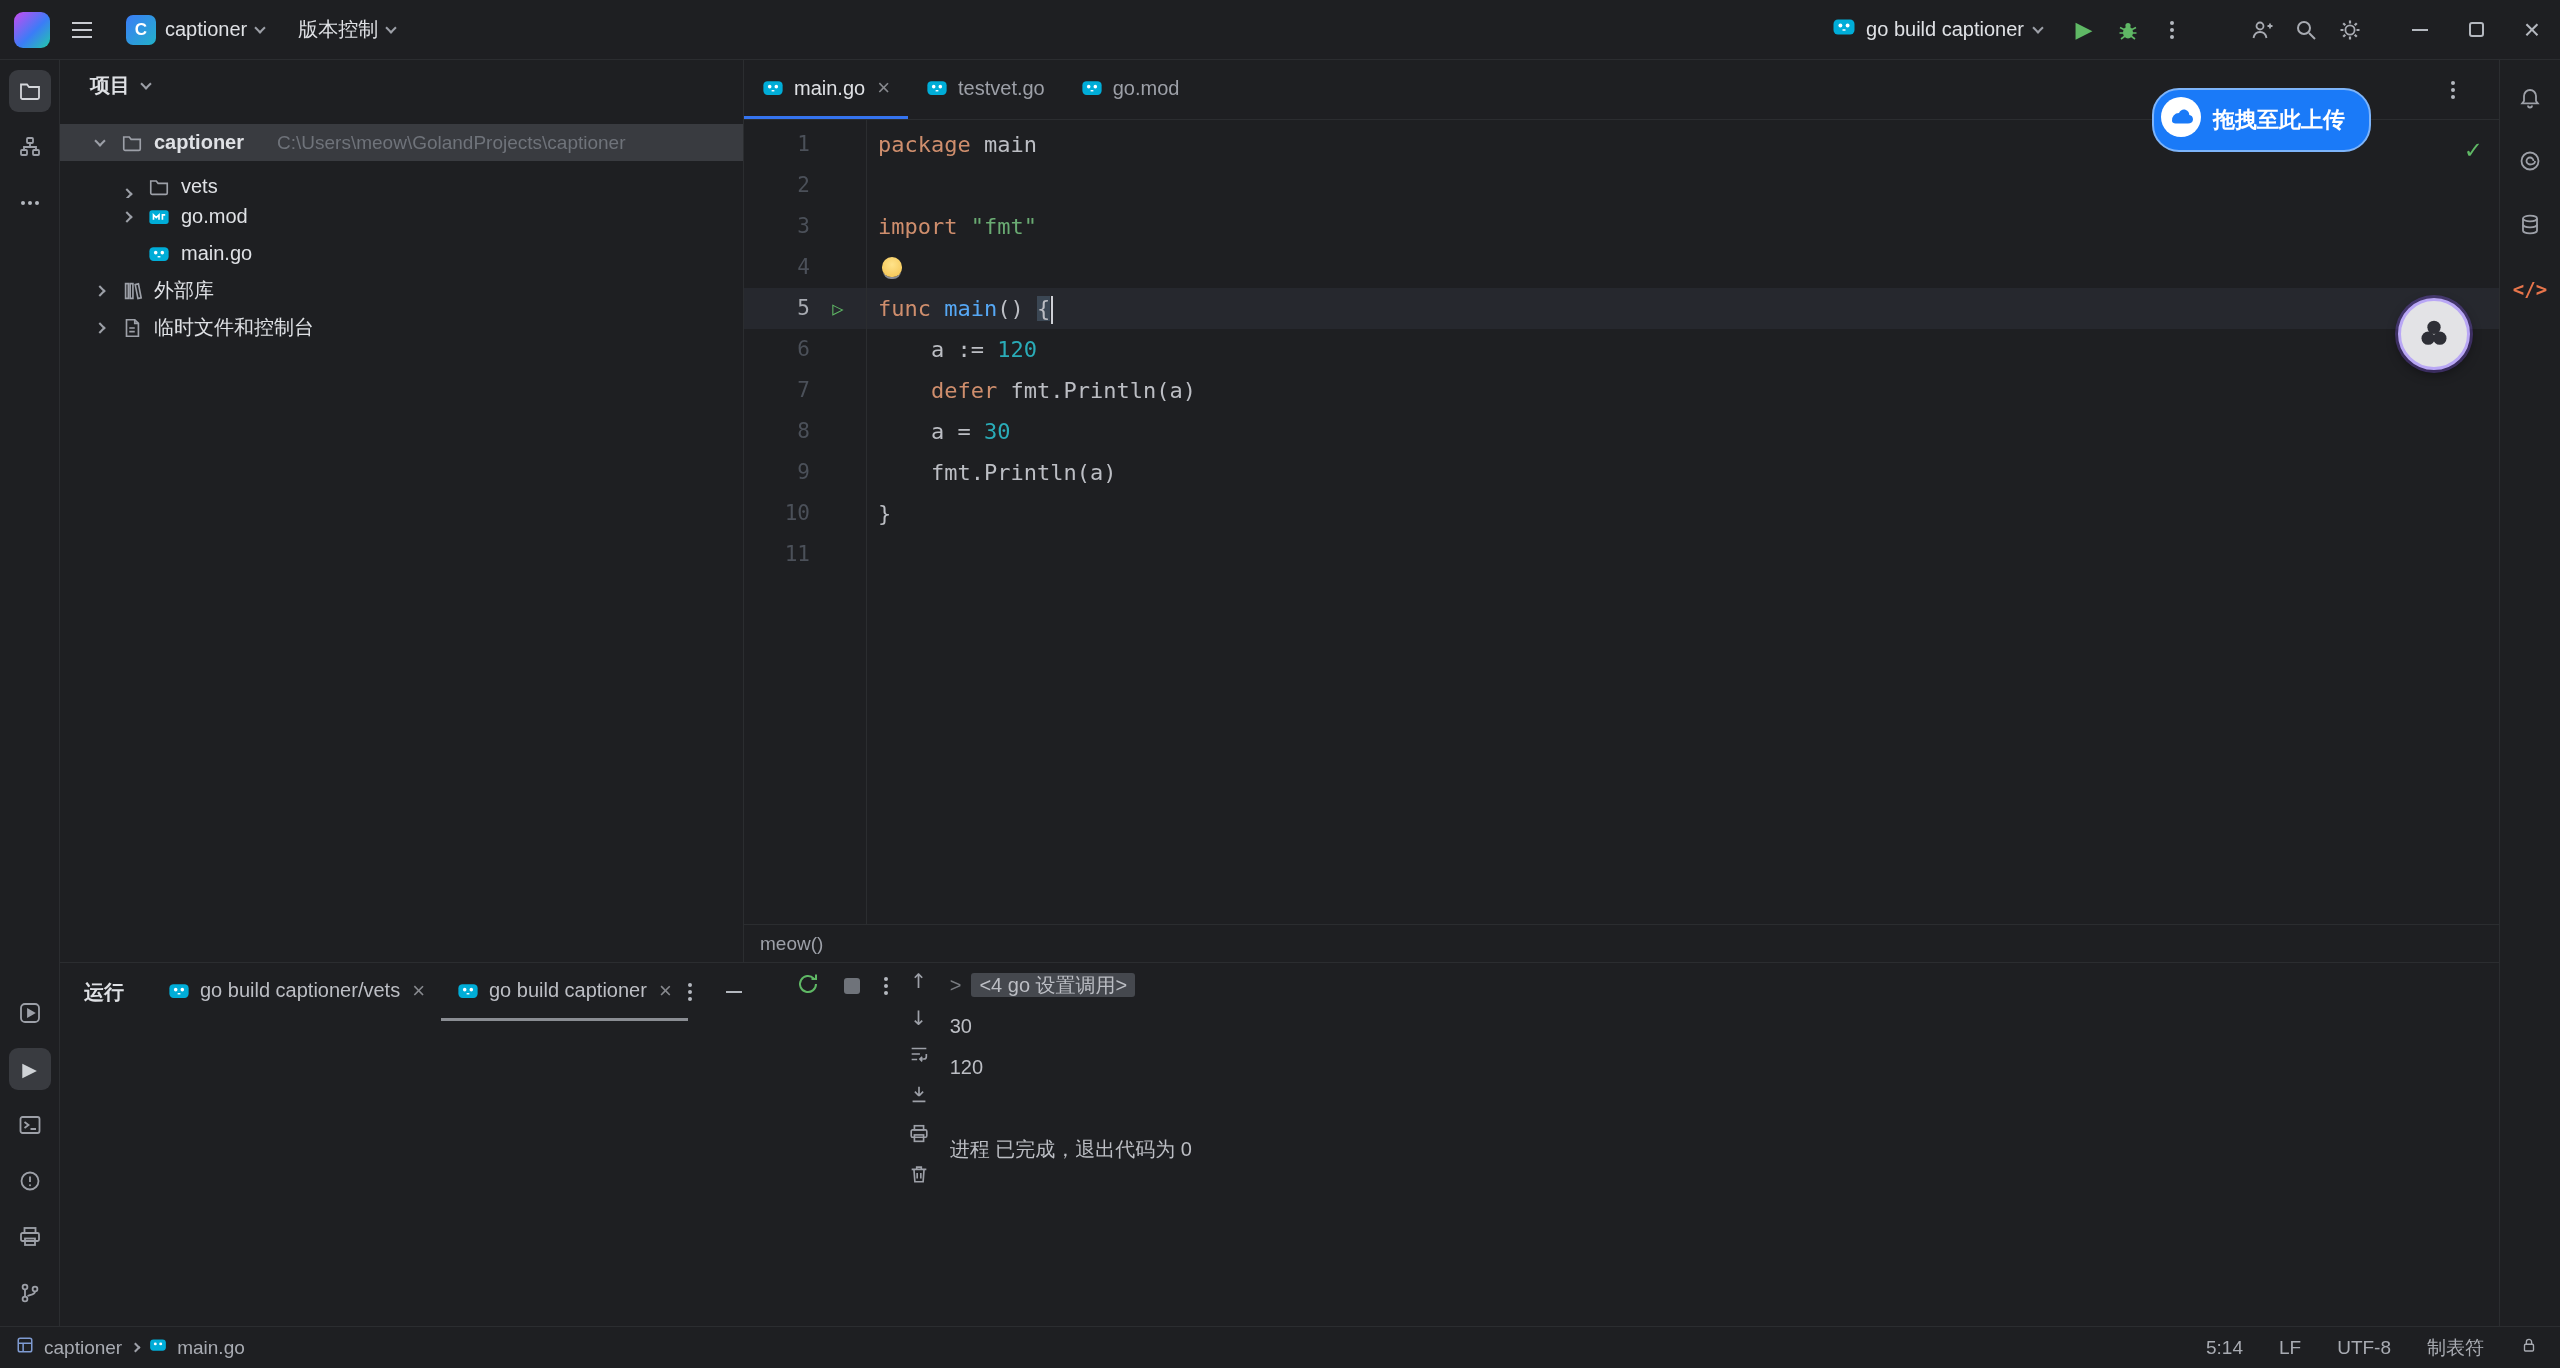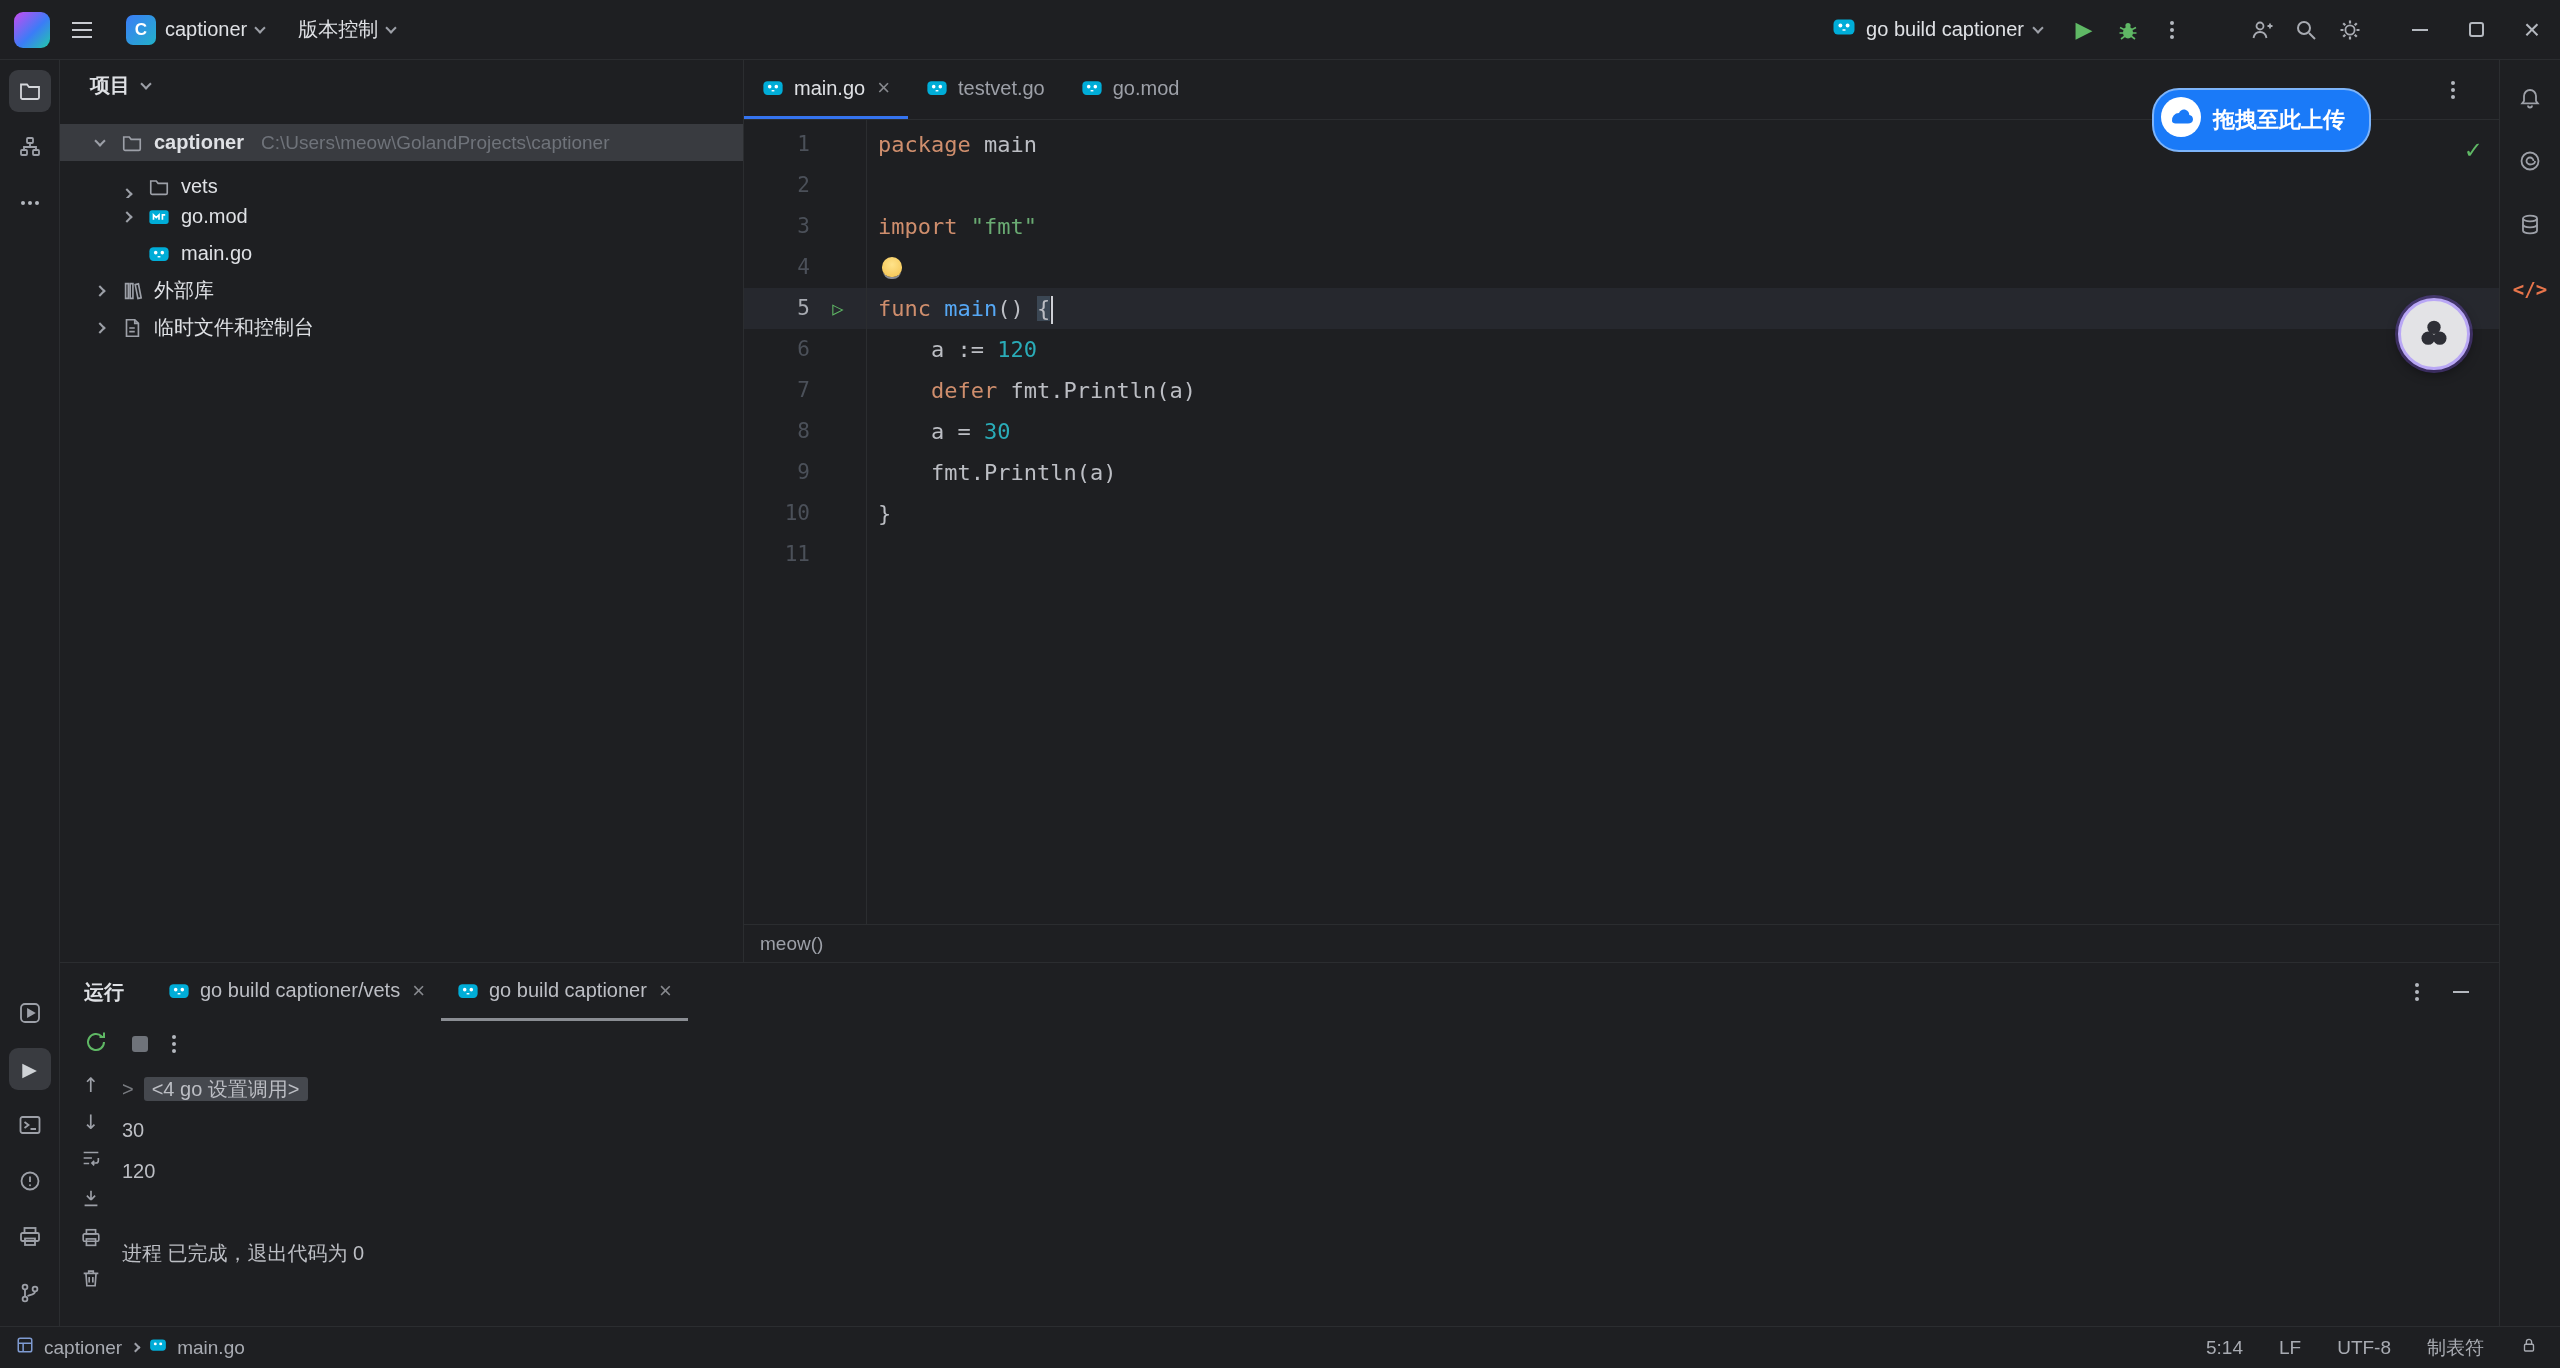--- a/index.html
+++ b/index.html
@@ -43,21 +43,21 @@
 
   
   .project-panel { width:684px; border-right:1px solid #2b2d30; display:flex; flex-direction:column; flex:0 0 auto; }
   .pp-header { height:50px; display:flex; align-items:center; gap:12px; padding-left:30px; font-weight:600; }
   .tree { padding-top:14px; }
   .tree-row { height:37px; display:flex; align-items:center; gap:9px; white-space:nowrap; overflow:hidden; }
   .tree-row.selected { background:#393b40; }
   .tree-chev { width:20px; display:flex; justify-content:center; }
   .tree-ico { width:26px; display:flex; justify-content:center; align-items:center; }
   .tree-label.bold { font-weight:bold; }
-  .tree-hint { color:#6f737a; font-size:19px; margin-left:8px; }
+  .tree-hint { color:#6f737a; font-size:19px; margin-left:24px; }
 
   
   .editor-col { flex:1; display:flex; flex-direction:column; min-width:0; position:relative; }
   .tabbar { height:60px; display:flex; align-items:stretch; border-bottom:1px solid #2b2d30; }
   .tabs { display:flex; }
   .tab { display:flex; align-items:center; gap:10px; padding:0 18px; color:#9da0a8; border-bottom:3px solid transparent; }
   .tab.active { color:#dfe1e5; border-bottom-color:#3574f0; }
   .tab-x { color:#87898e; font-size:22px; margin-left:2px; }
   .tab-ico { display:flex; align-items:center; }
   .tab-extra { margin-left:auto; display:flex; align-items:center; padding-right:24px; }
@@ -78,21 +78,21 @@
   .tk-brace { color:#bcbec4; background:#3b4754; }
   .caret { display:inline-block; width:2px; height:28px; background:#ced0d6; vertical-align:middle; margin-left:1px; }
   .bulb { display:inline-block; width:20px; height:20px; border-radius:50% 50% 45% 45%; background:radial-gradient(circle at 50% 38%,#ffe38a,#f2c14e); box-shadow:0 3px 0 -1px #8a8d93; vertical-align:middle; margin:-4px 10px 0 4px; }
   .inspect { position:absolute; top:14px; right:18px; color:#5fb865; font-size:26px; }
   .crumbs { height:38px; border-top:1px solid #2b2d30; display:flex; align-items:center; padding-left:16px; color:#9da0a8; font-size:19px; flex:0 0 auto; }
 
   .upload-overlay { position:absolute; top:28px; right:128px; height:64px; border-radius:27px; background:#1a7af8; border:2px solid #7db4fa; display:flex; align-items:center; gap:12px; padding:0 24px 0 7px; color:#fff; font-weight:bold; font-size:22px; z-index:30; }
   .float-widget { position:absolute; left:2398px; top:298px; width:72px; height:72px; border-radius:50%; background:#e3e3e6; border:3px solid #b9a7f5; box-shadow:0 0 0 3px rgba(128,90,230,.35), 0 4px 12px rgba(0,0,0,.45); display:flex; align-items:center; justify-content:center; z-index:40; }
 
   
-  .run-panel { flex:1; border-top:1px solid #2b2d30; display:flex; flex-direction:column; min-height:0; }
+  .run-panel { flex:1; border-top:1px solid #2b2d30; display:flex; min-height:0; }
   .run-tabbar { height:58px; display:flex; align-items:stretch; padding-left:24px; }
   .run-title { align-self:center; font-weight:600; margin-right:28px; }
   .run-tabs { display:flex; }
   .run-tab { display:flex; align-items:center; gap:10px; padding:0 16px; color:#bcbec4; border-bottom:3px solid transparent; }
   .run-tab.active { border-bottom-color:#8a8d93; }
   .run-tabbar-right { margin-left:auto; display:flex; align-items:center; gap:34px; padding-right:30px; }
   .run-toolbar { height:46px; display:flex; align-items:center; gap:24px; padding-left:24px; }
   .stop-glyph { width:16px; height:16px; background:#6f737a; border-radius:3px; display:inline-block; }
   .run-content { flex:1; display:flex; min-height:0; }
   .console-strip { width:62px; display:flex; flex-direction:column; align-items:center; gap:13px; padding-top:6px; color:#9da0a8; flex:0 0 auto; }

